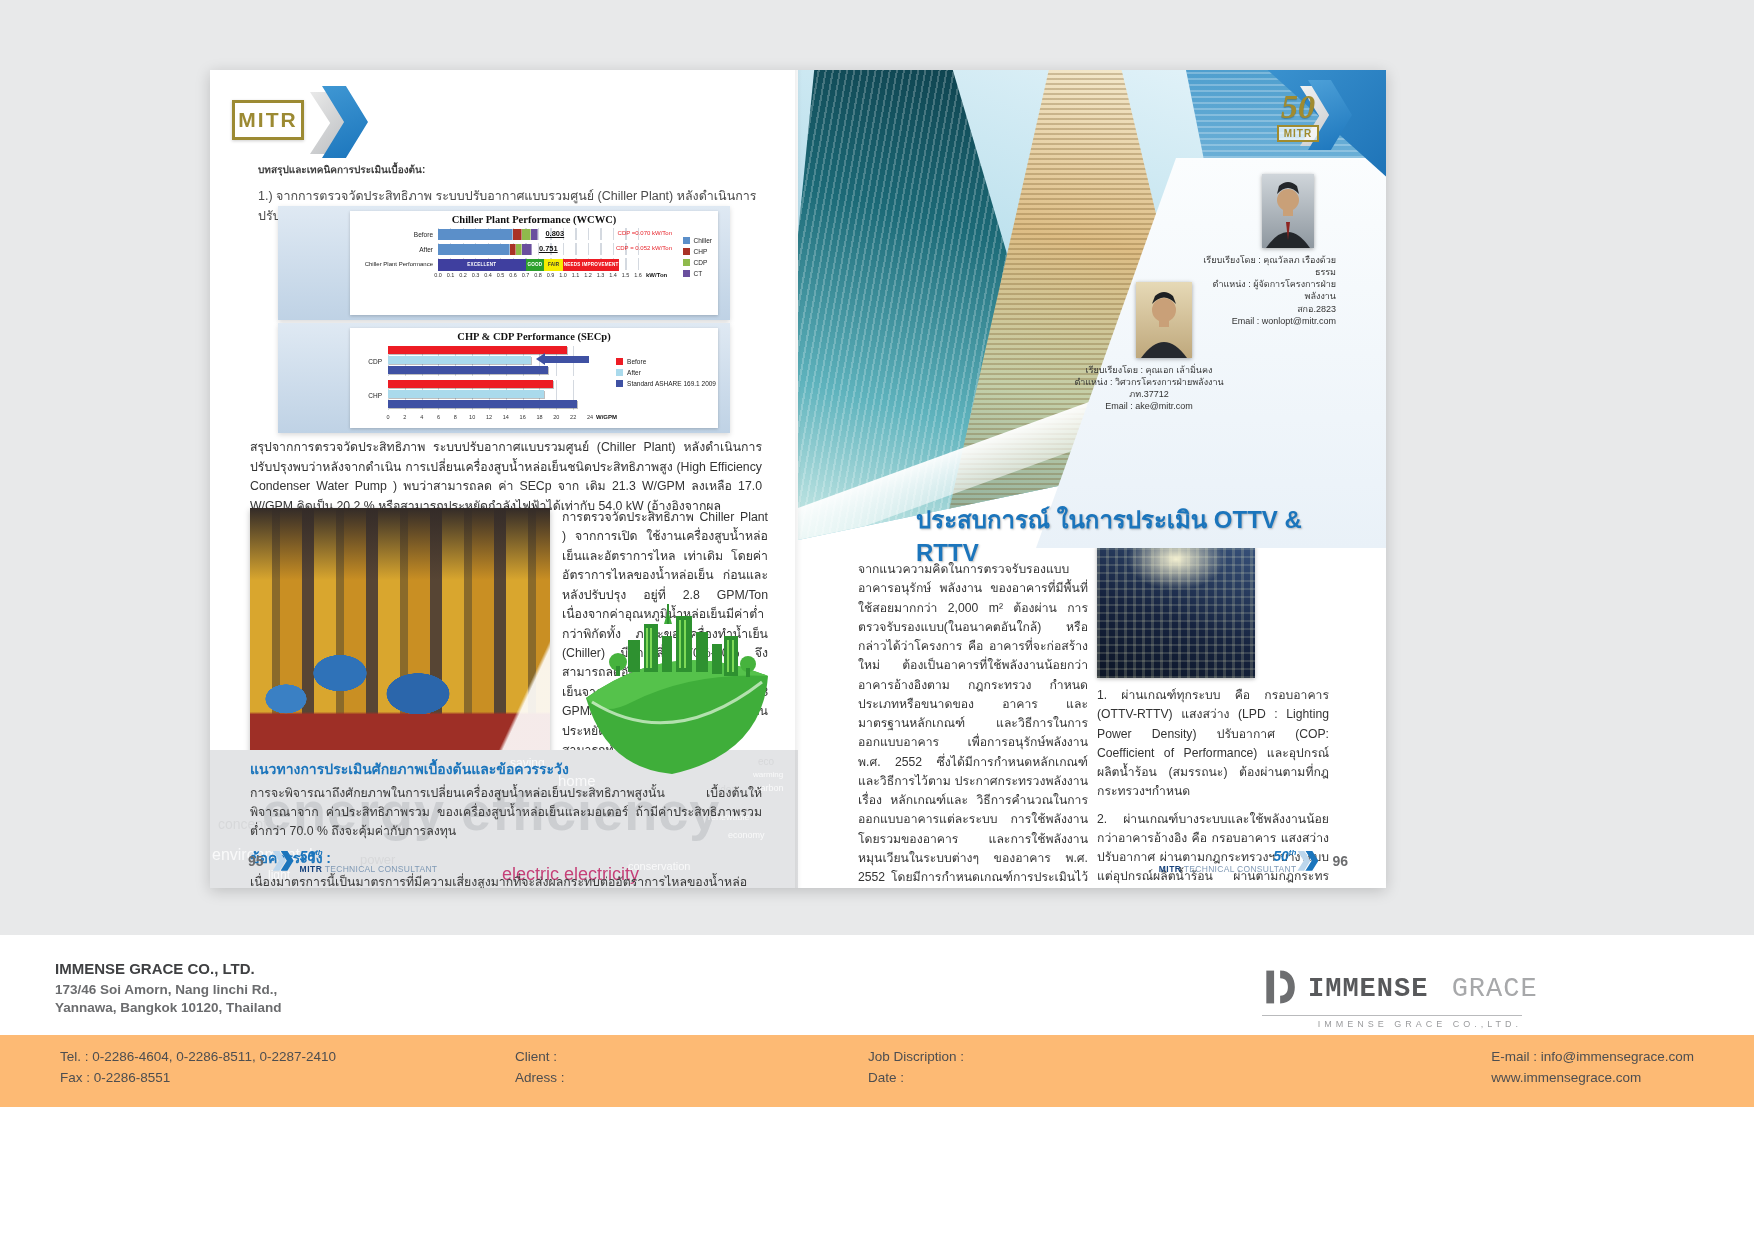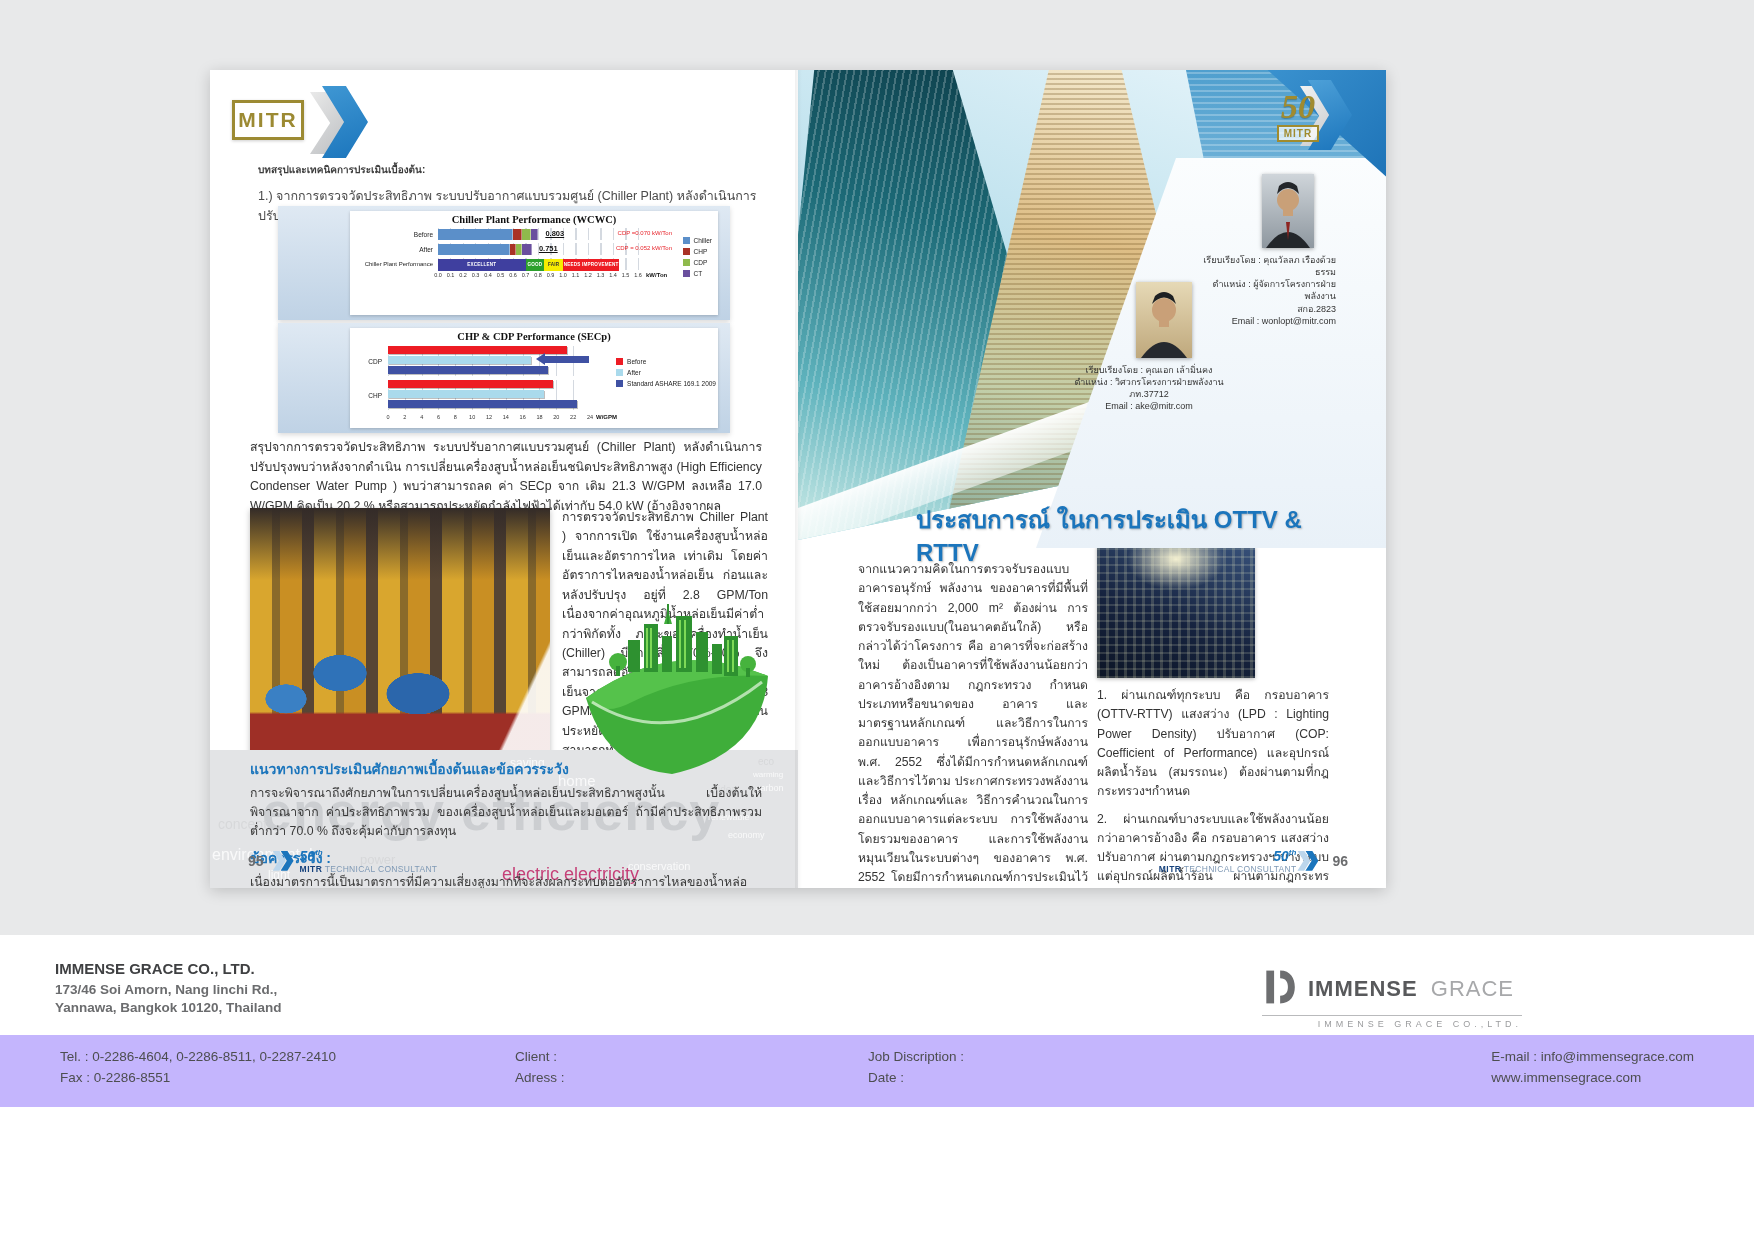--- a/index.html
+++ b/index.html
@@ -196,27 +196,27 @@
   .rp-col2 .item { margin-bottom:8px; }
 
   
   .company-blk { position:absolute; left:55px; top:960px; }
   .company-name { font-size:15px; font-weight:bold; color:#3f4042; margin-bottom:4px; }
   .company-addr { font-size:13.5px; font-weight:bold; color:#6b6c6e; line-height:1.35; }
 
   .ig-logo { position:absolute; left:1262px; top:966px; width:260px; }
   .ig-top { display:flex; align-items:center; }
   .ig-mark { flex:none; margin-right:8px; }
-  .ig-words { font-size:22px; letter-spacing:1px; white-space:nowrap; }
+  .ig-words { font-size:27px; letter-spacing:1px; white-space:nowrap;font-family:Liberation Mono, monospace; }
   .ig-w1 { color:#58595b; font-weight:bold; }
   .ig-w2 { color:#a7a8aa; font-weight:normal; margin-left:6px; }
   .ig-sub { margin-top:3px; border-top:1px solid #b9babc; padding-top:3px; font-size:9px;
             letter-spacing:4px; color:#9b9c9e; text-align:right; white-space:nowrap; }
 
-  .graybar { position:absolute; left:0; top:1035px; width:1754px; height:72px; background:#c4b5fd; }
+  .graybar { position:absolute; left:0; top:1035px; width:1754px; height:72px; background:#fdba74; }
   .gb-col { position:absolute; top:12px; font-size:13.5px; color:#4d4e50; line-height:1.55; }
   #gb1 { left:60px; }
   #gb2 { left:515px; }
   #gb3 { left:868px; }
   #gb4 { right:60px; text-align:left; }
 </style>
 </head>
 <body>
 
 <div class="canvas">

